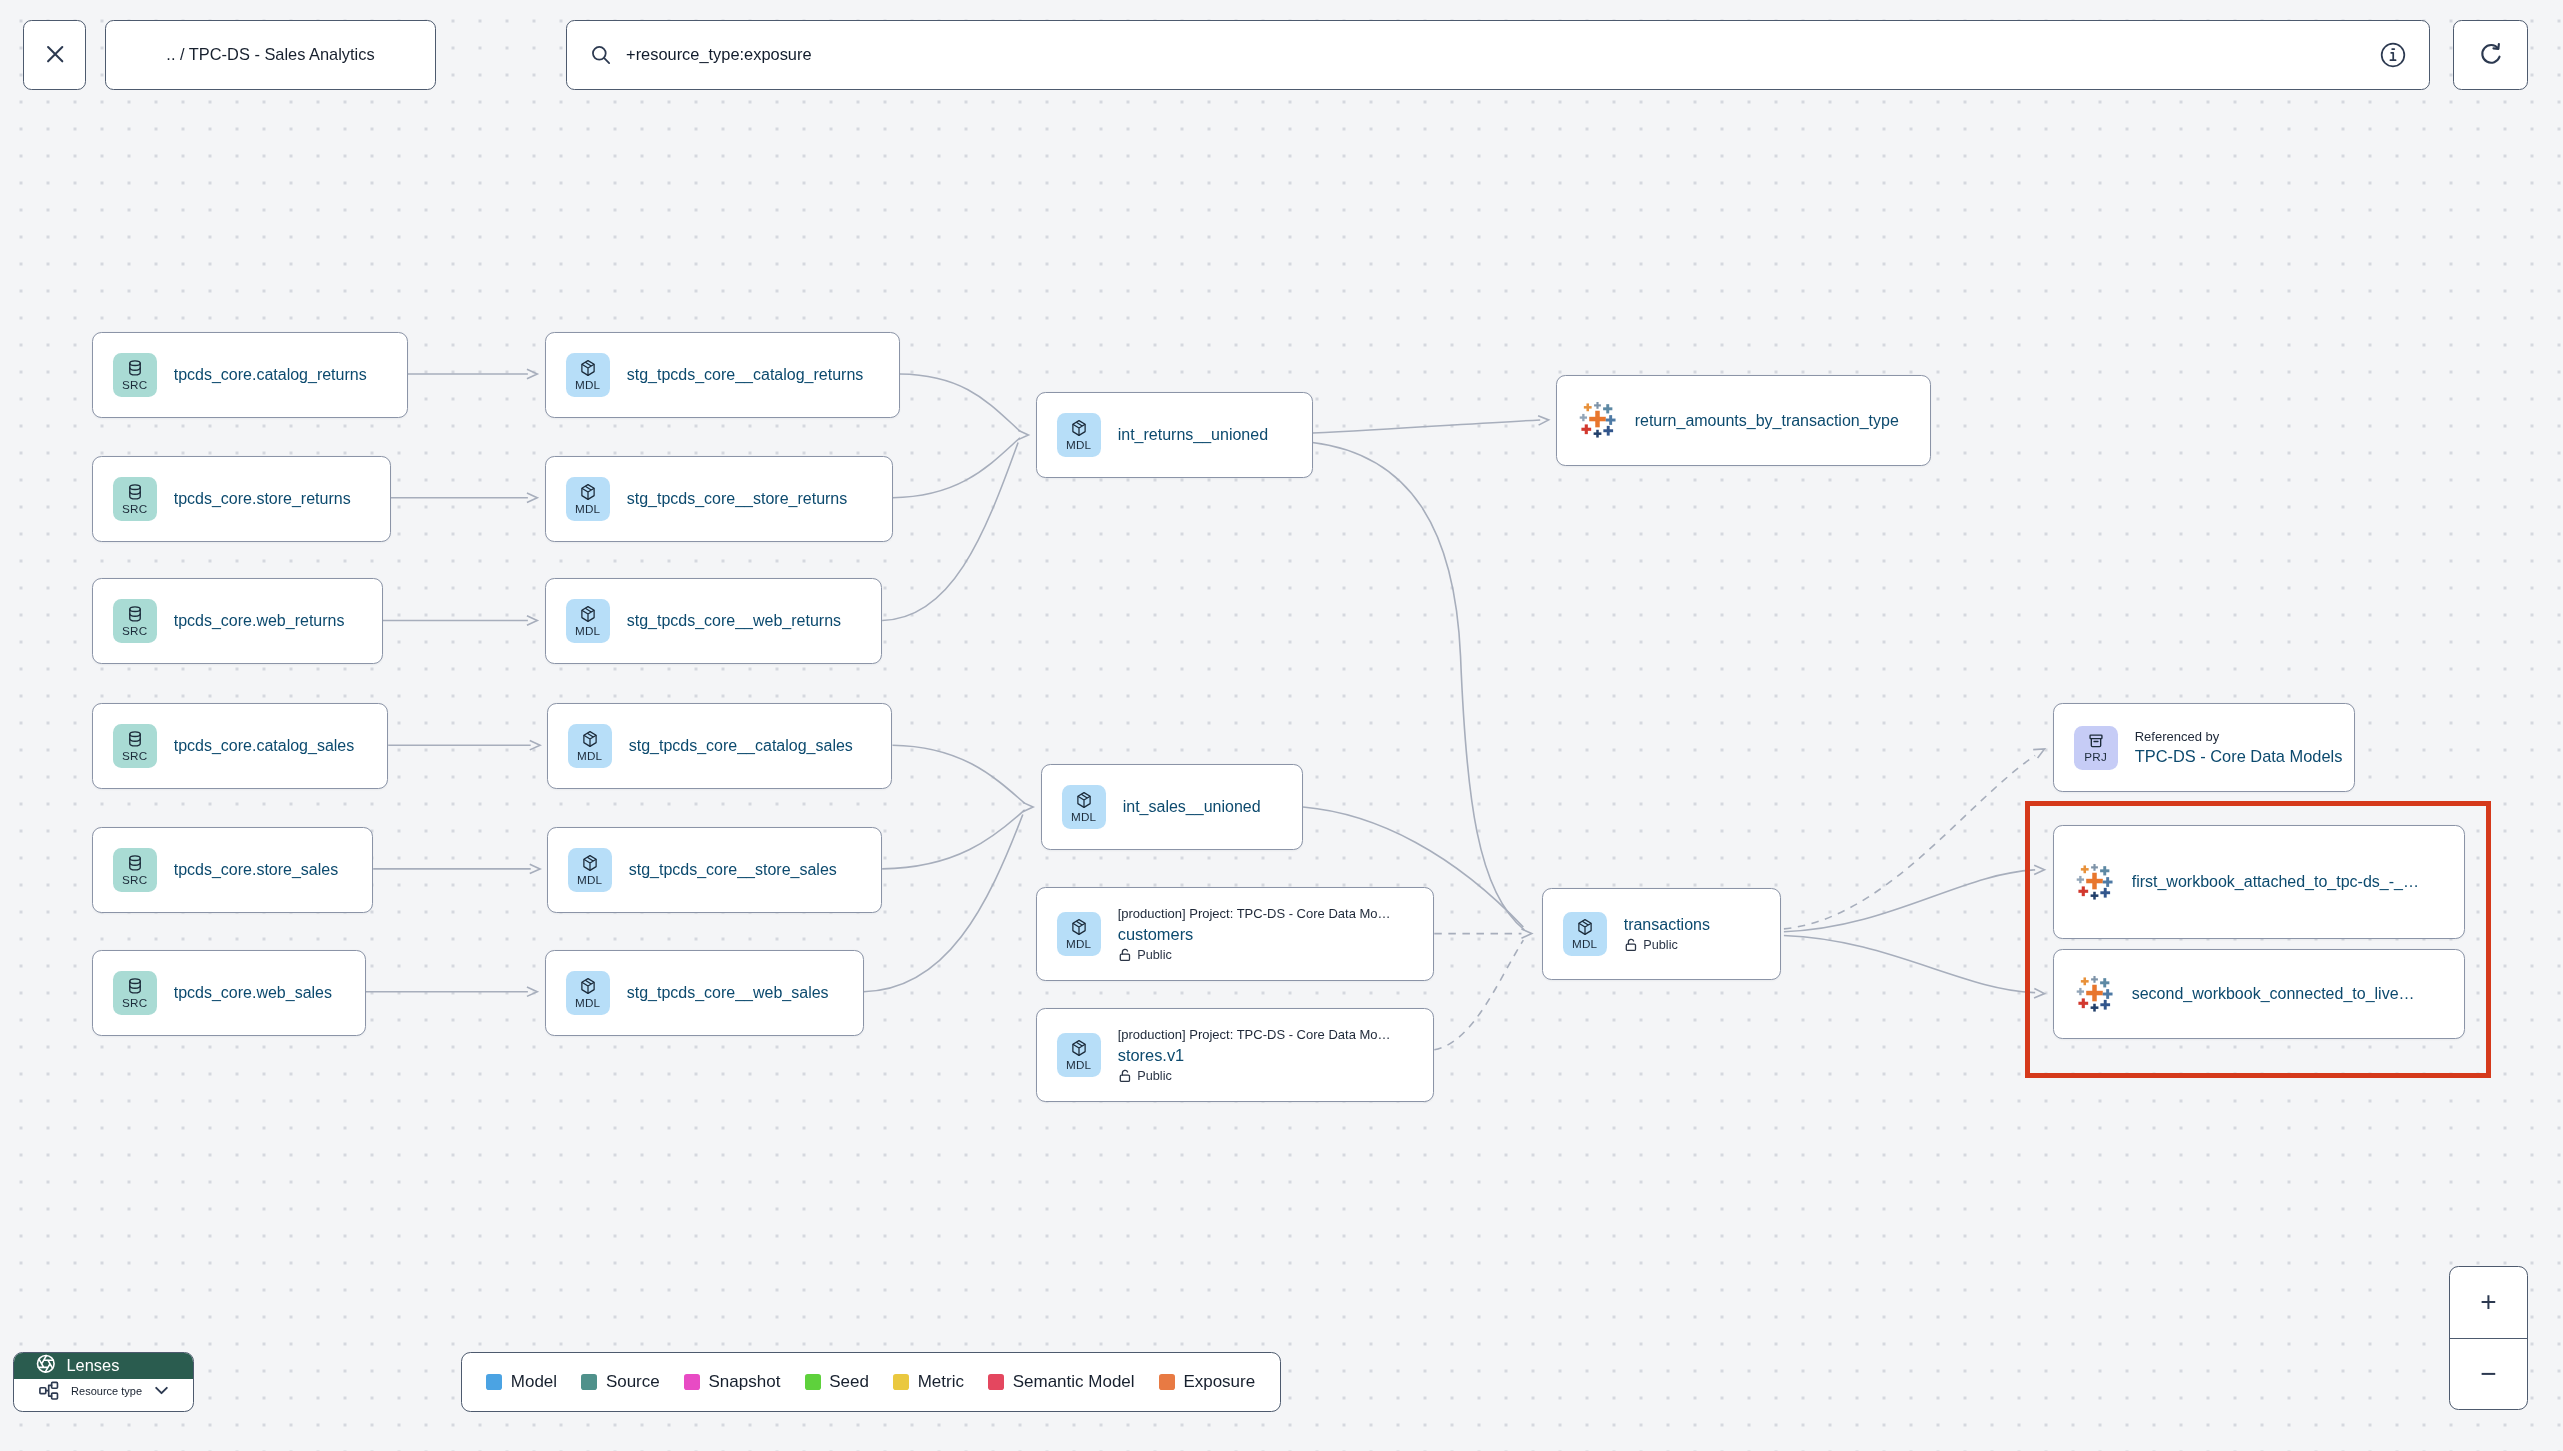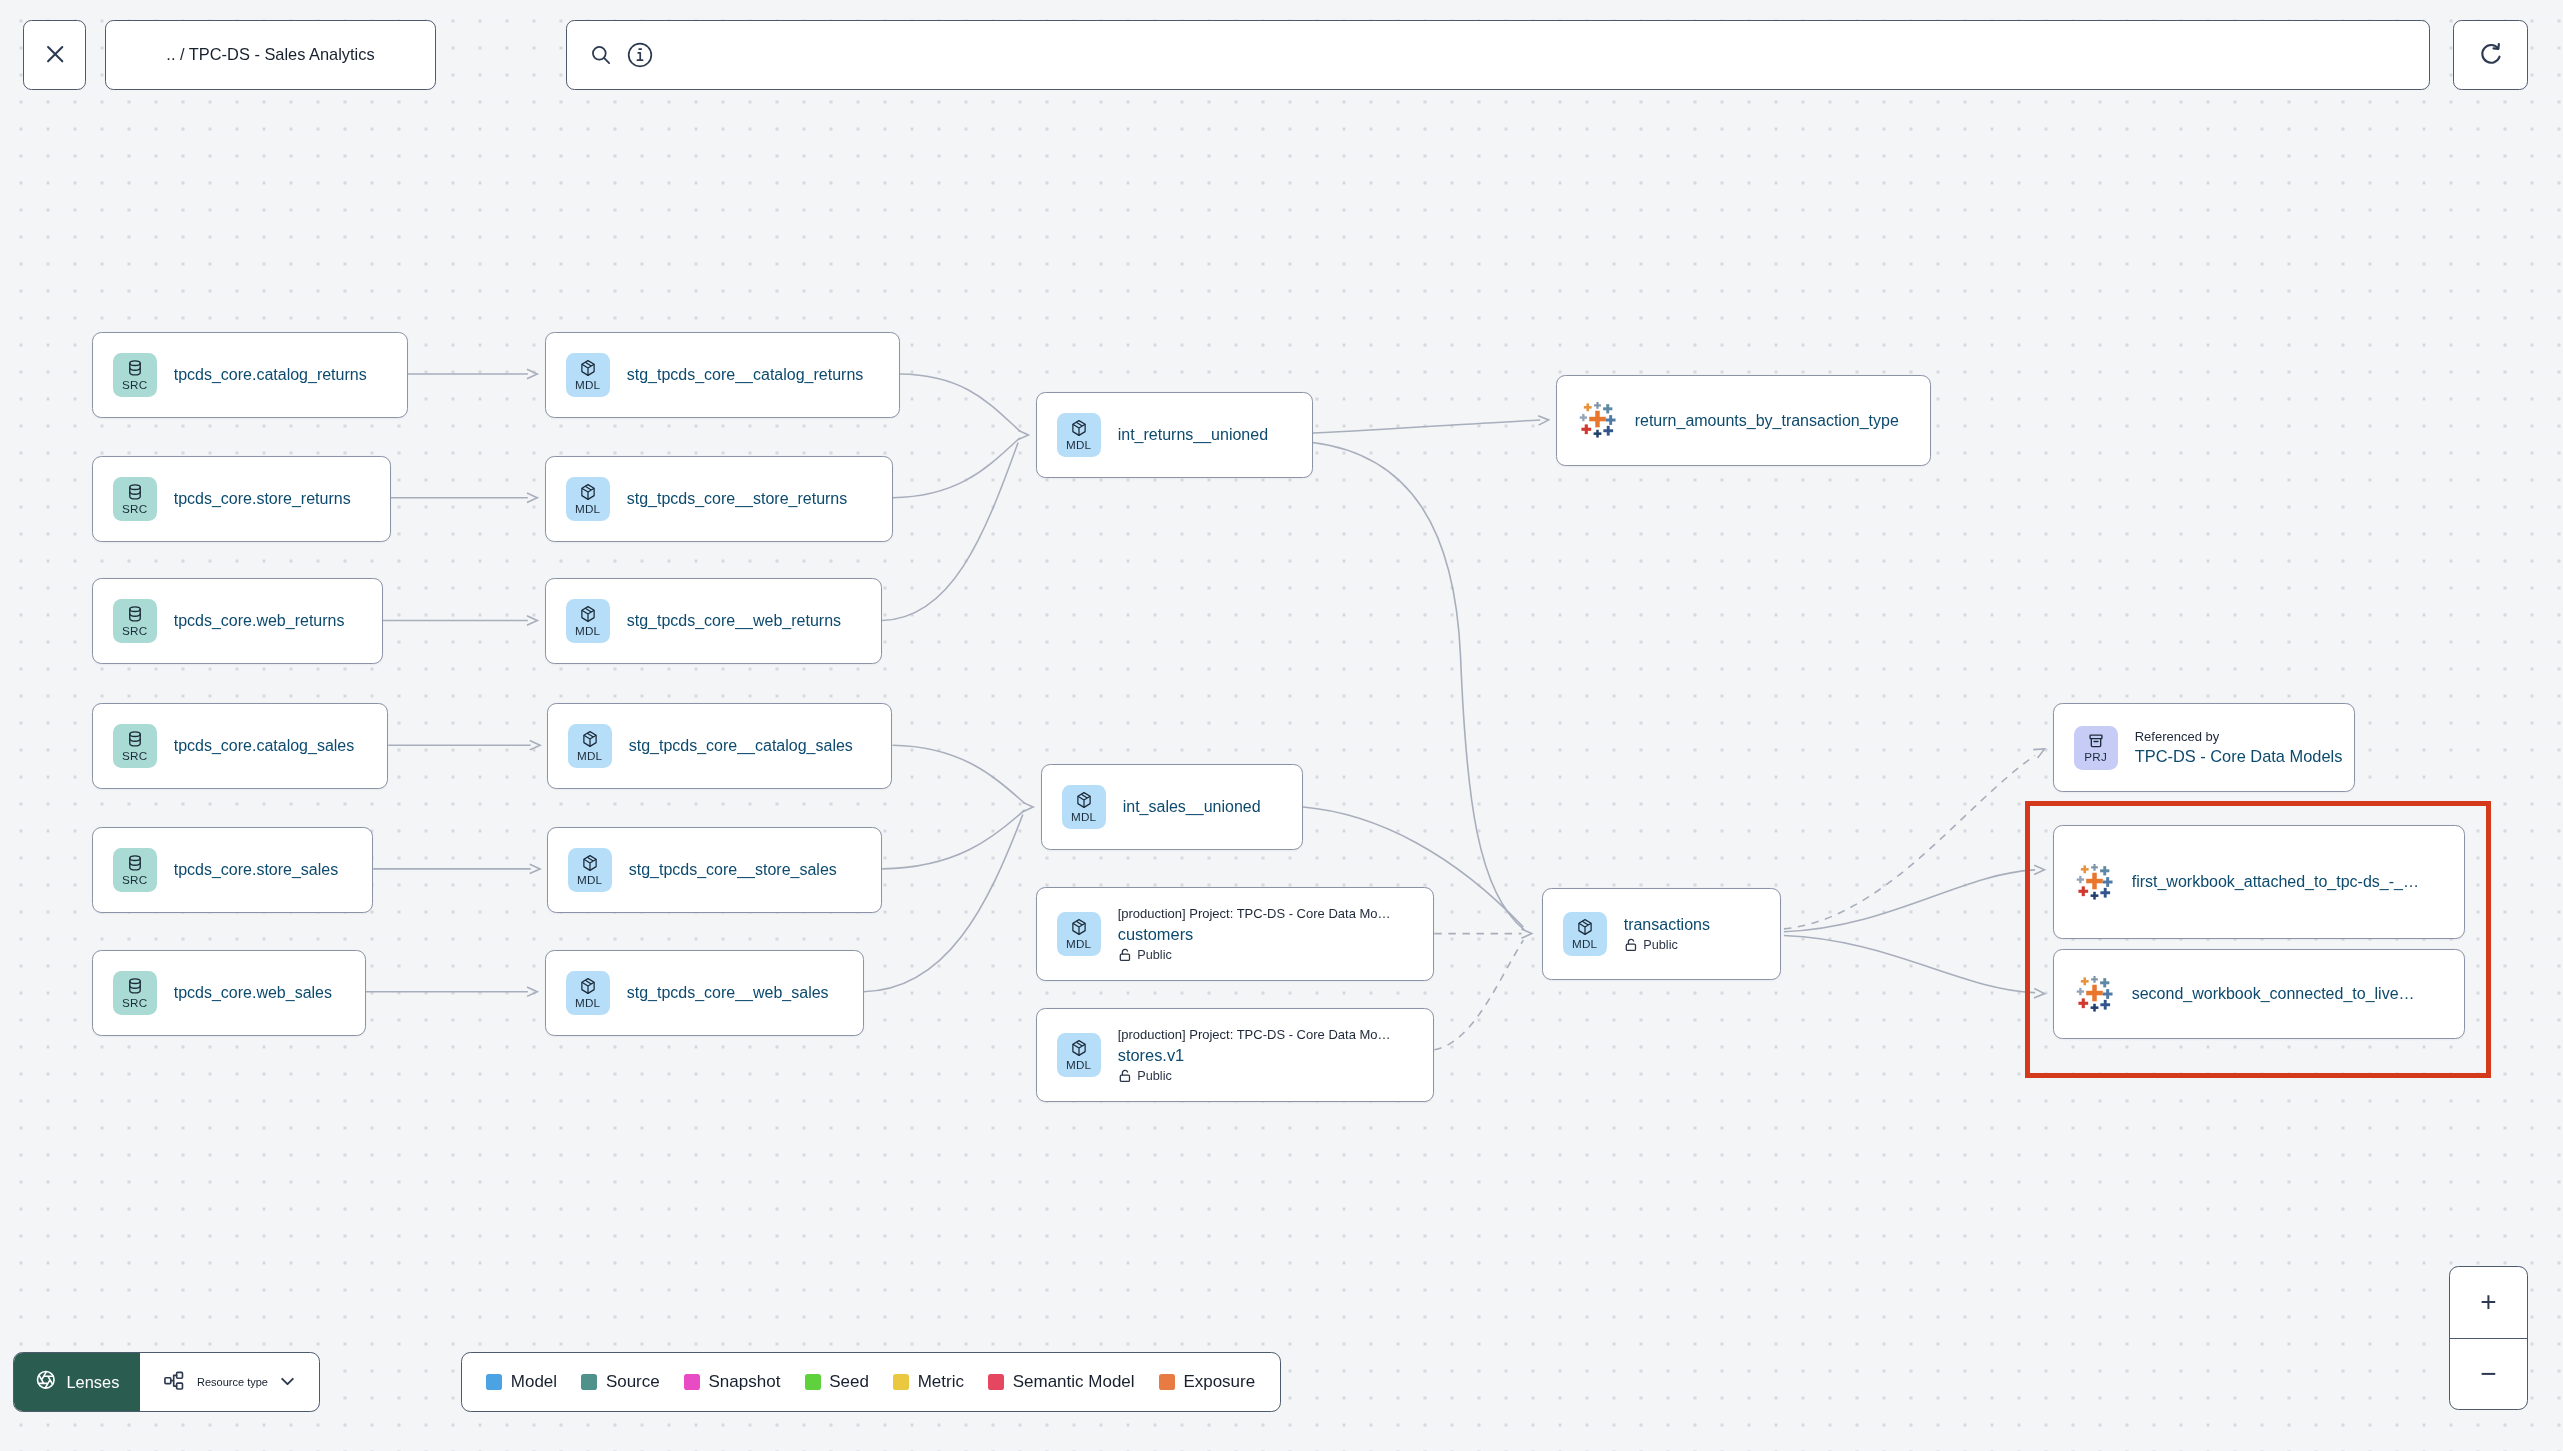--- a/index.html
+++ b/index.html
@@ -54,21 +54,21 @@
   .node .textcol { display:flex; flex-direction:column; gap:3.7px; min-width:0; padding-right:17px; }
   .node .label { font-size:16px; color:#0c4a6e; white-space:nowrap; }
   .node .label-lg { font-size:16.4px; }
   .node .meta { font-size:13px; color:#1e2838; white-space:nowrap; }
   .node .access { display:flex; align-items:center; gap:5.6px; font-size:12.7px; color:#2b3546; }
   .access svg { display:block; }
   
   #filter-combo {
     position:absolute; left:13px; top:1352px; height:60px; z-index:4;
     border:1.9px solid #4d5a6e; border-radius:9.4px; overflow:hidden;
-    display:flex; background:#fff;
+    display:flex; background:#fff;flex-direction:column;
   }
   #lenses-btn {
     background:#2a5c4f; color:#fff; display:flex; align-items:center; gap:10.3px;
     padding:0 20.6px; font-size:16.4px; cursor:pointer;
   }
   #resource-type-btn {
     display:flex; align-items:center; gap:11.2px; padding:0 22.5px; font-size:11px; cursor:pointer;
   }
   #legend-box {
     position:absolute; left:461px; top:1352px; height:60px; z-index:4;
@@ -101,20 +101,21 @@
   <span>.. / TPC-DS - Sales Analytics</span>
 </div>
 
 <div class="tb-box" id="search-bar">
   <span>
     <svg width="21.6" height="21.6" viewBox="0 0 22 22" class="iconstroke">
         <circle cx="9.5" cy="9.5" r="6.5"></circle>
         <path d="M14.5 14.5 L19.5 19.5"></path>
       </svg>
   </span>
+  <input id="search-input" type="text" value="+resource_type:exposure" style="">
   <span>
     <svg width="28" height="28" viewBox="0 0 26 26" class="iconstroke" style="stroke-width:1.6">
       <circle cx="13" cy="13" r="10.5"></circle>
       <path d="M11.3 11 h1.9 v6.6 M10.6 17.8 h4.8 M12.2 7.5 h2"></path>
     </svg>
   </span>
 </div>
 
 <div class="tb-box" id="refresh-btn">
   <span>

